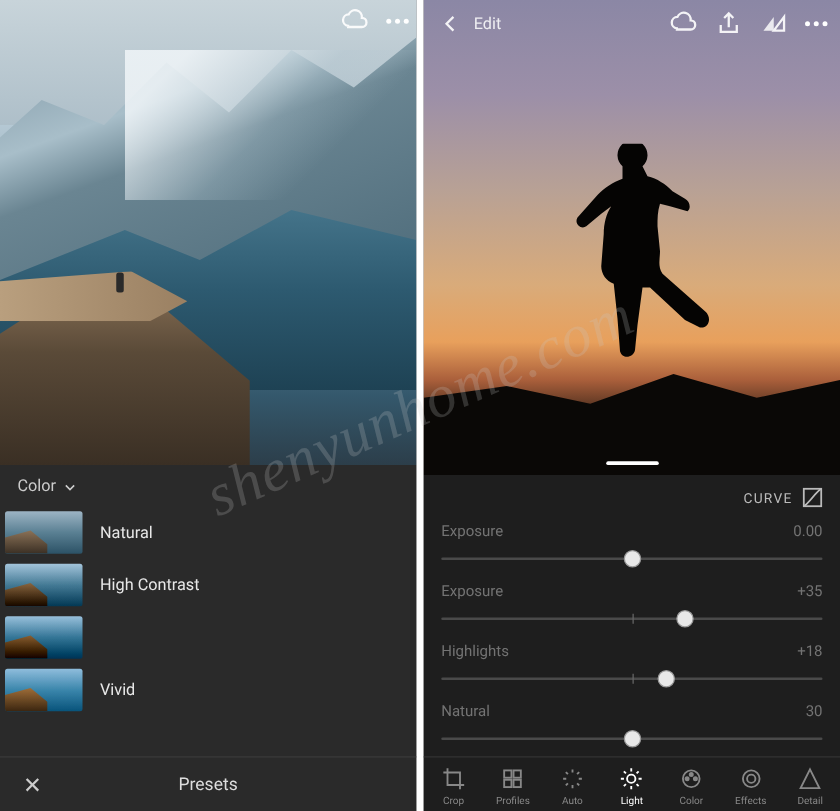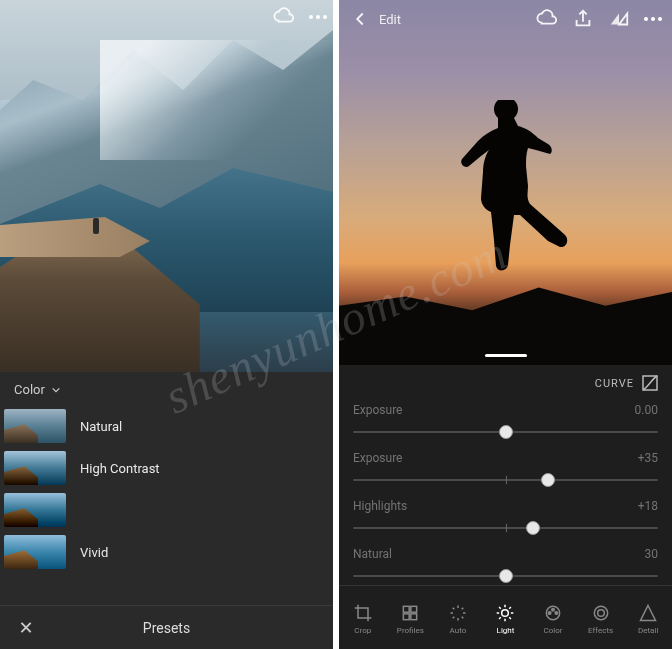--- a/index.html
+++ b/index.html
@@ -151,21 +151,21 @@
   }
   .track-center {
     position:absolute; left:50%; top:-3px; width:1px; height:8px; background:#666;
   }
   .knob {
     position:absolute; top:50%; transform:translate(-50%,-50%);
     width:14px; height:14px; border-radius:50%;
     background:#e8e8e8; border:1px solid #999;
   }
   .tool-strip {
-    margin-top:auto; height:64px;
+    margin-top:auto; height:44px;
     display:flex; align-items:center; justify-content:space-around;
     border-top:1px solid #333; padding:4px 0 2px;
   }
   .tool {
     display:flex; flex-direction:column; align-items:center; gap:3px;
     font-size:8px; color:#888; width:42px;
   }
   .tool.active { color:#fff; }
   .tool-icon { width:20px; height:20px; }
 

